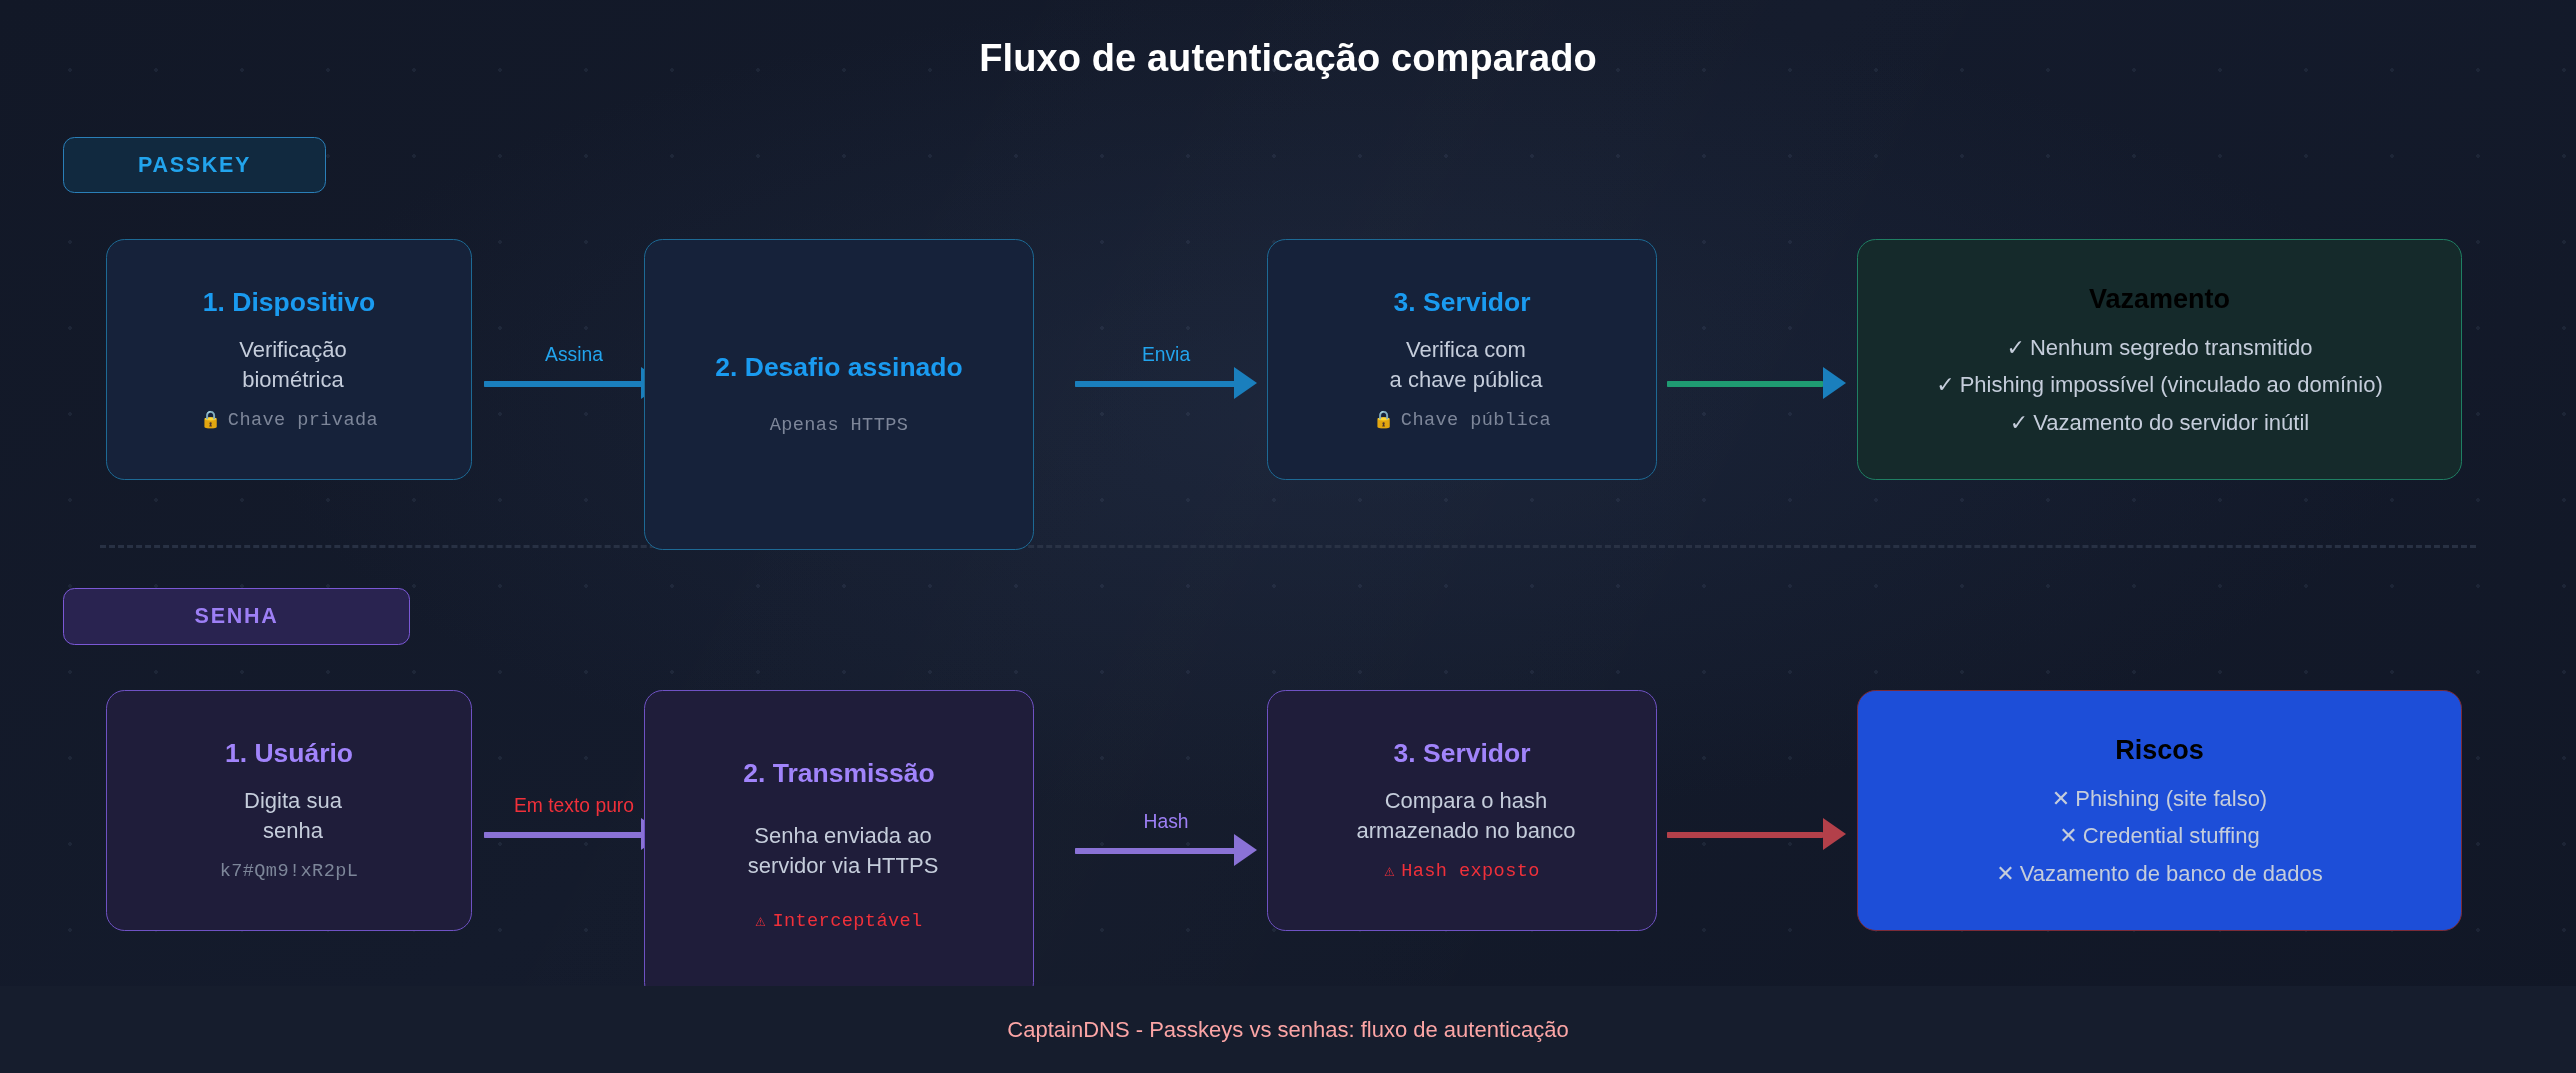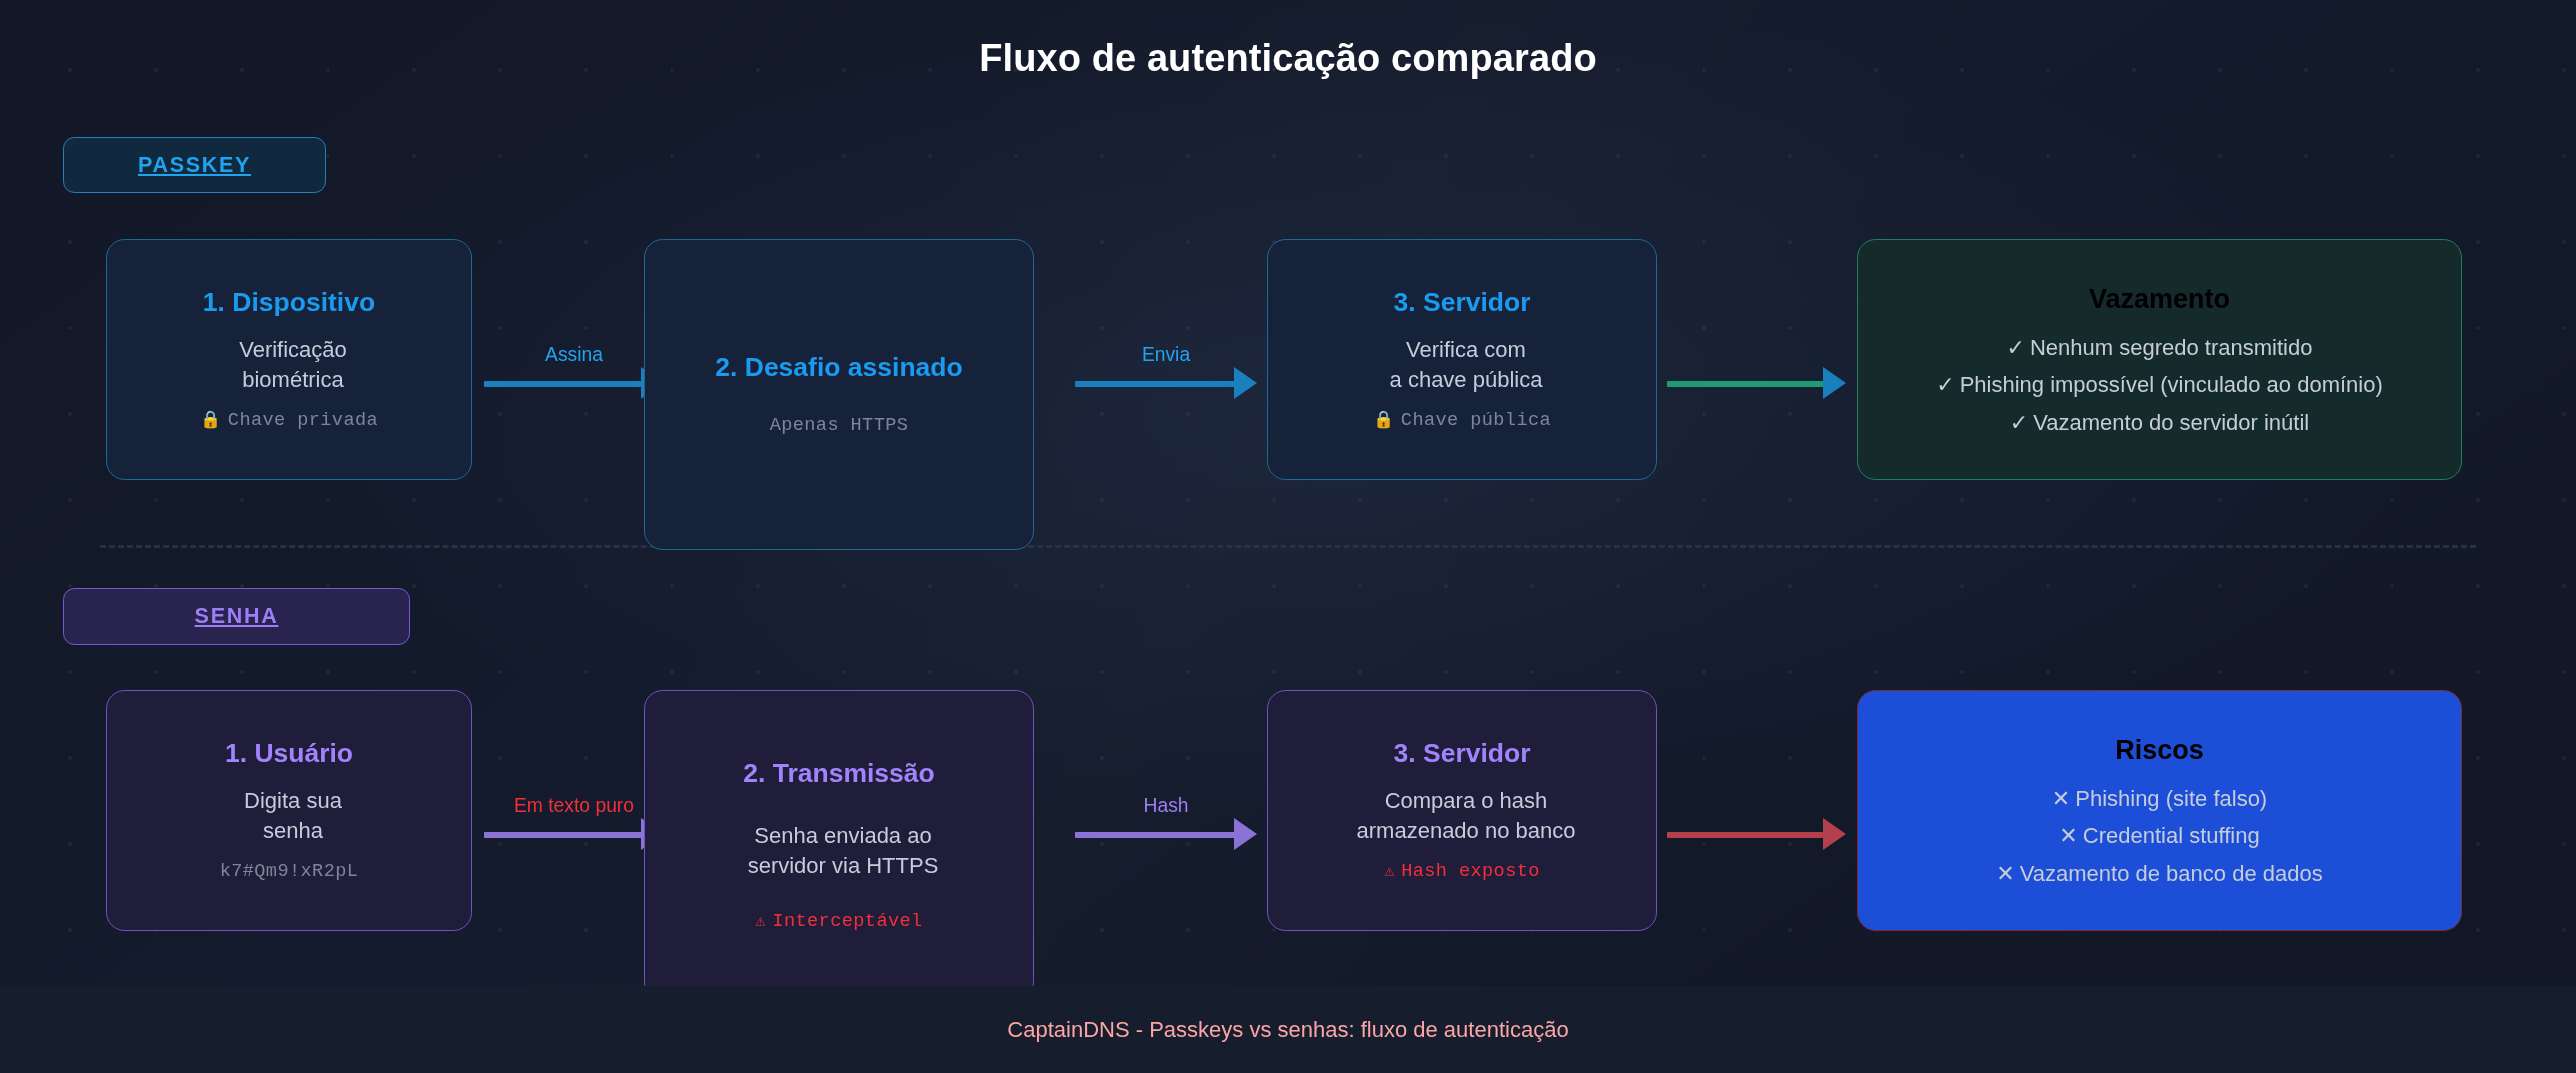--- a/index.html
+++ b/index.html
@@ -38,21 +38,20 @@
   }
 
   
   .badge{
     position:absolute;
     display:flex;align-items:center;justify-content:center;
     border-radius:11.4px;
     font-size:21.5px;font-weight:bold;
     letter-spacing:1.7px;
     box-sizing:border-box;
-    text-decoration:underline;
   }
   #badge-passkey{
     left:63px;top:137px;width:263px;height:56px;
     background:#11293f;border:1.4px solid #2a7fb8;color:#22a4ed;
   }
   #badge-senha{
     left:63px;top:588px;width:347px;height:57px;
     background:#292350;border:1.4px solid #7b58d6;color:#9d7ff5;
   }
 
@@ -124,21 +123,21 @@
   }
   .arrow .alabel{
     position:absolute;bottom:39px;left:0;width:100%;
     text-align:center;font-size:19.3px;font-weight:500;white-space:nowrap;
   }
 
   .a-r1-1{left:484px;top:123px;width:180px;}
   .a-r1-2{left:1075px;top:123px;width:182px;}
   .a-r1-3{left:1667px;top:123px;width:179px;}
   .a-r2-1{left:484px;top:123px;width:180px;}
-  .a-r2-2{left:1075px;top:123px;width:182px;}
+  .a-r2-2{left:1075px;top:139px;width:182px;}
   .a-r2-3{left:1667px;top:123px;width:179px;}
 
   .blue-shaft{background:#1a7fbd;}
   .blue-head{border-left:23px solid #1a7fbd;}
   .purple-shaft{background:#8a72d6;}
   .purple-head{border-left:23px solid #8a72d6;}
   .green-shaft{background:#1f9b72;}
   .red-shaft{background:#b3404a;}
   .red-head{border-left:23px solid #b3404a;}
 

